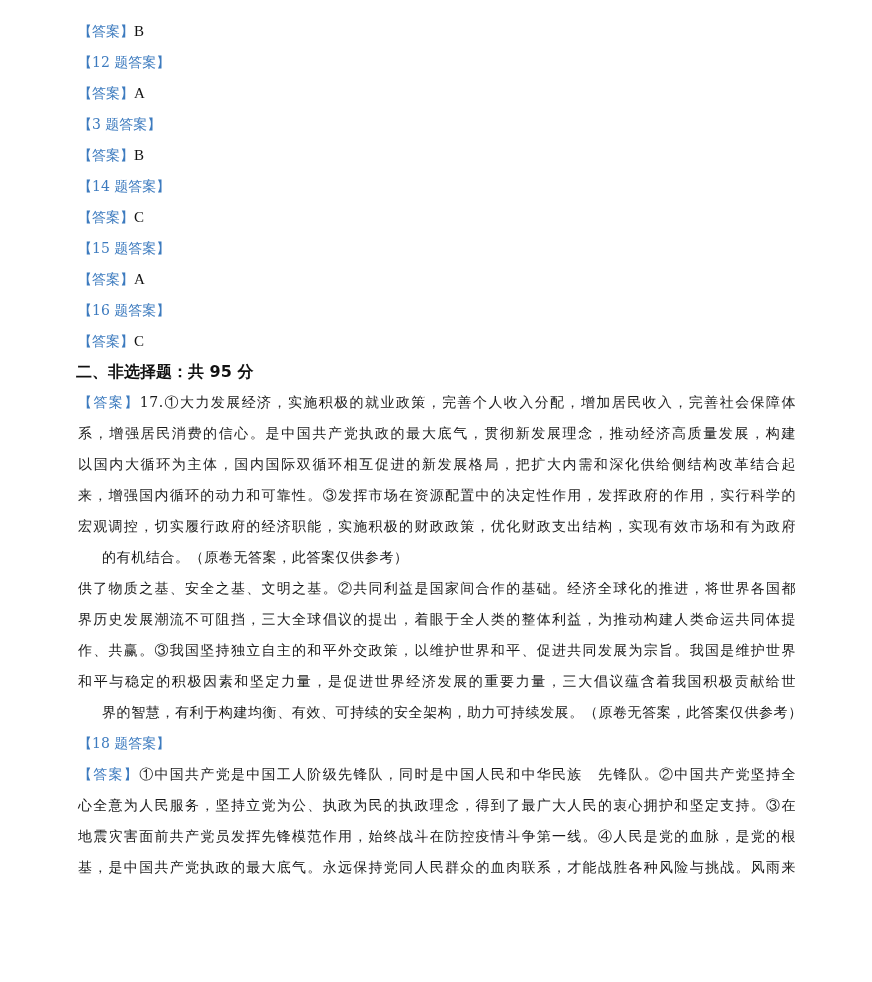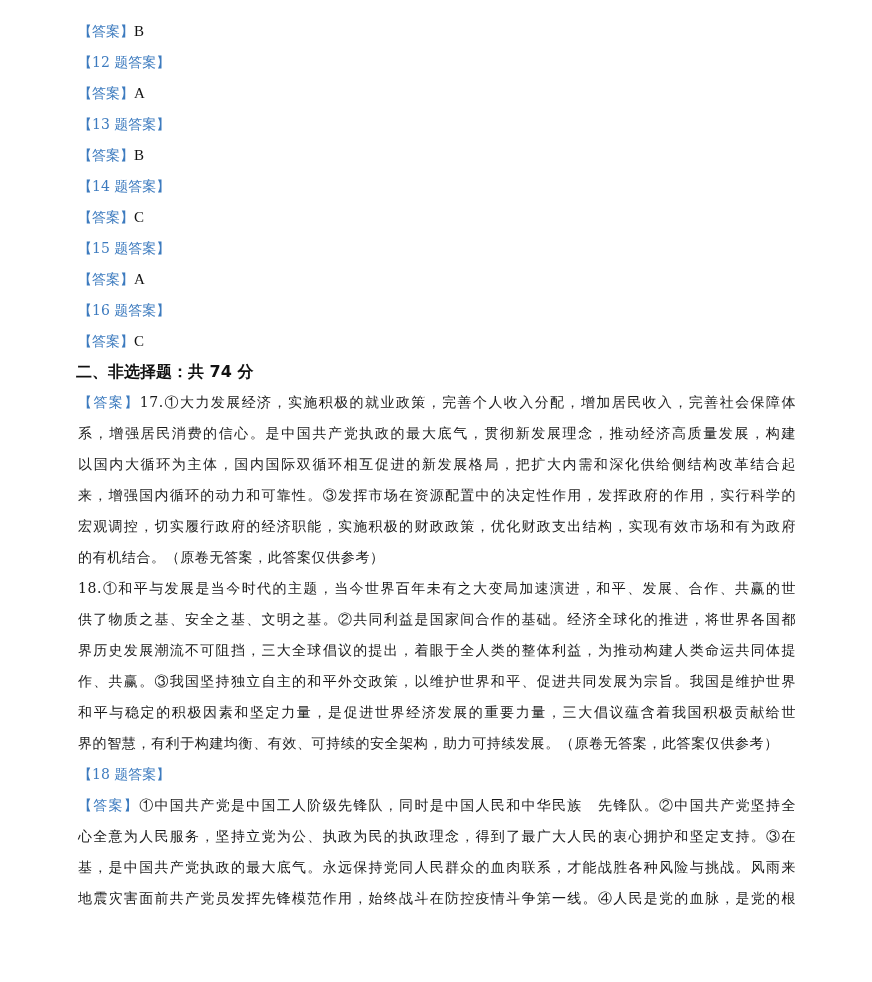--- a/index.html
+++ b/index.html
@@ -6,62 +6,61 @@
   body { width: 872px; height: 982px; overflow: hidden; position: relative;
          font-family: "DejaVu Serif", "Liberation Serif", serif; color: #1a1a1a; }
   .page { position: absolute; left: 78px; top: 16px; width: 718px; }
   .line { height: 31px; line-height: 31px; font-size: 14px; white-space: nowrap; }
   .tag { color: #3d7bbf; }
   .ans { color: #111; font-family: "Liberation Serif", serif; font-size: 15px; }
   .section { height: 30px; line-height: 30px; font-size: 16px; font-weight: bold;
              font-family: "DejaVu Sans", sans-serif; color: #111; margin-left: -2px; }
   .para { font-size: 14px; line-height: 31px; text-align: justify; text-align-last: left; }
   .para .row { height: 31px; white-space: nowrap; text-align: justify; text-align-last: justify; letter-spacing: 0.6px; }
-  .para .row.last { text-align-last: left; }
+  .para .row.last { text-align-last: left; margin-left: 24px; }
 </style>
 </head>
 <body>
 
 <div class="page">
 
   <div class="line"><span class="tag">【答案】</span><span class="ans">B</span></div>
   <div class="line"><span class="tag">【12 题答案】</span></div>
   <div class="line"><span class="tag">【答案】</span><span class="ans">A</span></div>
-  <div class="line"><span class="tag">【13 题答案】</span></div>
+  <div class="line"><span class="tag">【3 题答案】</span></div>
   <div class="line"><span class="tag">【答案】</span><span class="ans">B</span></div>
   <div class="line"><span class="tag">【14 题答案】</span></div>
   <div class="line"><span class="tag">【答案】</span><span class="ans">C</span></div>
   <div class="line"><span class="tag">【15 题答案】</span></div>
   <div class="line"><span class="tag">【答案】</span><span class="ans">A</span></div>
   <div class="line"><span class="tag">【16 题答案】</span></div>
   <div class="line"><span class="tag">【答案】</span><span class="ans">C</span></div>
 
-  <div class="section">二、非选择题：共 74 分</div>
+  <div class="section">二、非选择题：共 95 分</div>
 
 
   <div class="para">
     <div class="row"><span class="tag">【答案】</span><span>17.①大力发展经济，实施积极的就业政策，完善个人收入分配，增加居民收入，完善社会保障体</span></div>
     <div class="row">系，增强居民消费的信心。是中国共产党执政的最大底气，贯彻新发展理念，推动经济高质量发展，构建</div>
     <div class="row">以国内大循环为主体，国内国际双循环相互促进的新发展格局，把扩大内需和深化供给侧结构改革结合起</div>
     <div class="row">来，增强国内循环的动力和可靠性。③发挥市场在资源配置中的决定性作用，发挥政府的作用，实行科学的</div>
     <div class="row">宏观调控，切实履行政府的经济职能，实施积极的财政政策，优化财政支出结构，实现有效市场和有为政府</div>
     <div class="row last">的有机结合。（原卷无答案，此答案仅供参考）</div>
   </div>
 
   <div class="para">
-    <div class="row">18.①和平与发展是当今时代的主题，当今世界百年未有之大变局加速演进，和平、发展、合作、共赢的世</div>
     <div class="row">供了物质之基、安全之基、文明之基。②共同利益是国家间合作的基础。经济全球化的推进，将世界各国都</div>
     <div class="row">界历史发展潮流不可阻挡，三大全球倡议的提出，着眼于全人类的整体利益，为推动构建人类命运共同体提</div>
     <div class="row">作、共赢。③我国坚持独立自主的和平外交政策，以维护世界和平、促进共同发展为宗旨。我国是维护世界</div>
     <div class="row">和平与稳定的积极因素和坚定力量，是促进世界经济发展的重要力量，三大倡议蕴含着我国积极贡献给世</div>
     <div class="row last">界的智慧，有利于构建均衡、有效、可持续的安全架构，助力可持续发展。（原卷无答案，此答案仅供参考）</div>
   </div>
 
   <div class="line"><span class="tag">【18 题答案】</span></div>
 
   <div class="para">
     <div class="row"><span class="tag">【答案】</span><span>①中国共产党是中国工人阶级先锋队，同时是中国人民和中华民族　先锋队。②中国共产党坚持全</span></div>
     <div class="row">心全意为人民服务，坚持立党为公、执政为民的执政理念，得到了最广大人民的衷心拥护和坚定支持。③在</div>
+    <div class="row">地震灾害面前共产党员发挥先锋模范作用，始终战斗在防控疫情斗争第一线。④人民是党的血脉，是党的根</div>
     <div class="row">基，是中国共产党执政的最大底气。永远保持党同人民群众的血肉联系，才能战胜各种风险与挑战。风雨来</div>
-    <div class="row">地震灾害面前共产党员发挥先锋模范作用，始终战斗在防控疫情斗争第一线。④人民是党的血脉，是党的根</div>
   </div>
 
 </div>
 
 </body></html>

